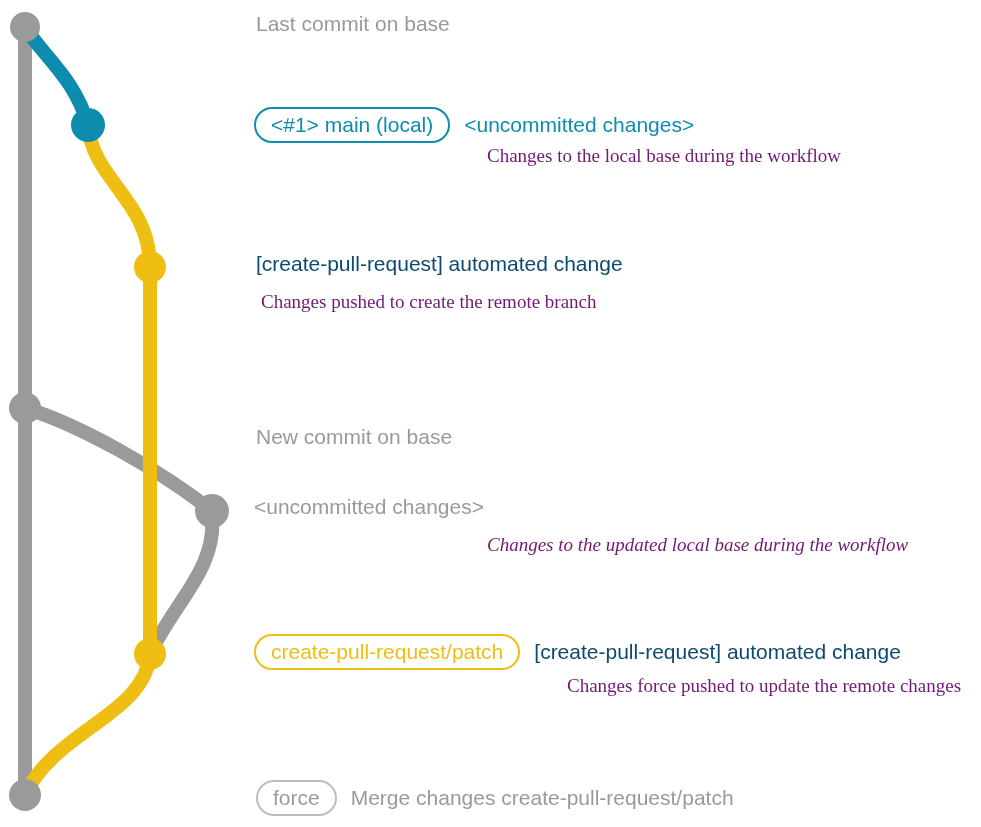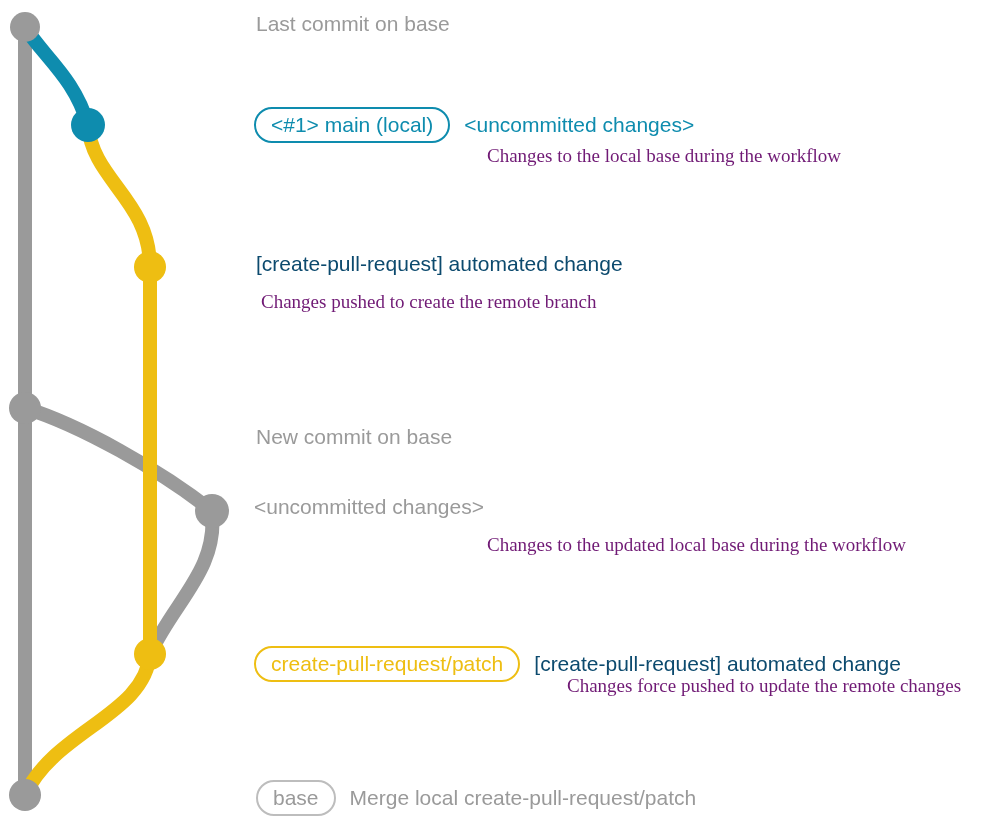--- a/index.html
+++ b/index.html
@@ -43,21 +43,20 @@
     background: #ffffff;
     font-family: "Liberation Sans", sans-serif;
   }
   .badge.teal {
     border-color: #0e8cae;
     color: #0e8cae;
   }
   .badge.yellow {
     border-color: #eebe12;
     color: #eebe12;
-    margin-top: 12px;
   }
   .subject {
     font-size: 21px;
     line-height: 1;
     font-family: "Liberation Sans", sans-serif;
     color: #9a9a9a;
   }
   .subject.teal { color: #0e8cae; }
   .subject.yellow { color: #0c4a6e; }
   .subject.gray  { color: #9a9a9a; }
@@ -71,21 +70,21 @@
     white-space: nowrap;
   }
   
   #row-last-commit   { left: 256px; top: 13px; }
   #row-local-1       { left: 254px; top: 107px; }
   #note-local-1      { left: 487px; top: 146px; }
   #row-auto-1        { left: 256px; top: 253px; }
   #note-auto-1       { left: 261px; top: 292px; }
   #row-new-commit    { left: 256px; top: 398px; margin-top: 28px; }
   #row-local-2       { left: 254px; top: 496px; }
-  #note-local-2      { left: 487px; top: 535px; }
+  #note-local-2      { left: 487px; top: 535px; font-style: italic; }
   #row-auto-2        { left: 254px; top: 634px; }
   #note-auto-2       { left: 567px; top: 676px; }
   #row-merge         { left: 256px; top: 780px; }
 </style>
 </head>
 <body>
 
 <div id="canvas">
 
   <svg id="graph" viewBox="0 0 300 827" width="300" height="827" aria-hidden="true">
@@ -137,17 +136,17 @@
   </div>
   <div class="note" id="note-local-2">Changes to the updated local base during the workflow</div>
 
   <div class="row" id="row-auto-2">
     <span class="badge yellow">create-pull-request/patch</span>
     <span class="subject yellow">[create-pull-request] automated change</span>
   </div>
   <div class="note" id="note-auto-2">Changes force pushed to update the remote changes</div>
 
   <div class="row" id="row-merge">
-    <span class="badge">base</span>
-    <span class="subject gray">Merge local create-pull-request/patch</span>
+    <span class="badge">force</span>
+    <span class="subject gray">Merge changes create-pull-request/patch</span>
   </div>
 
 </div>
 
 </body></html>

